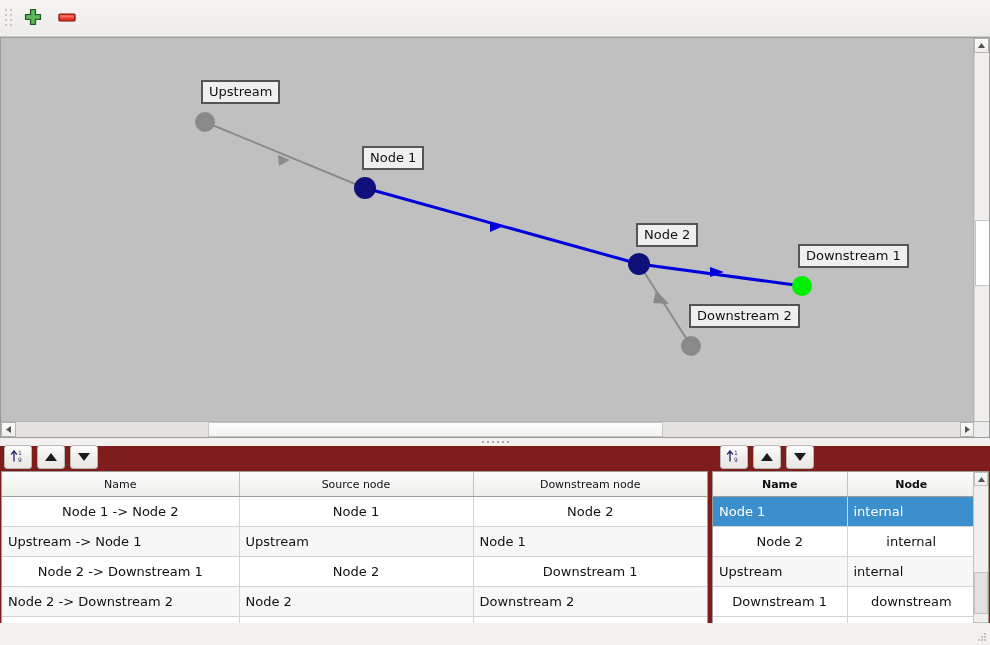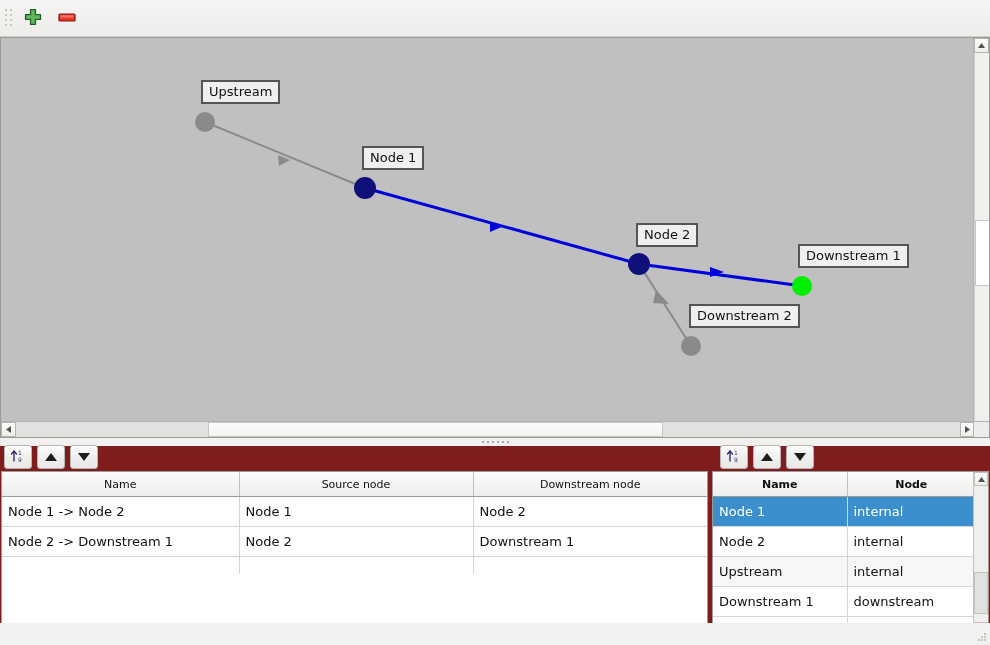--- a/index.html
+++ b/index.html
@@ -229,21 +229,21 @@
   .tbl.bold-head th { font-weight: bold; }
   .tbl td {
     border-right: 1px solid #d6d4d0;
     border-bottom: 1px solid #d6d4d0;
     height: 29px;
     padding: 0 6px;
     text-align: left;
     white-space: nowrap;
     overflow: hidden;
   }
-  .tbl tbody tr.odd  td { background: #ffffff; }
+  .tbl tbody tr.odd  td { background: #ffffff; text-align: center; }
   .tbl tbody tr.even td { background: #f7f7f7; }
   .tbl tbody tr.sel td {
     background: #3b8fcc;
     color: #ffffff;
   }
   .tbl tbody tr.filler td {
     height: 17px;
     border-bottom: none;
     background: #ffffff;
   }
@@ -436,24 +436,34 @@
             <th>Source node</th>
             <th style="border-right:none">Downstream node</th>
           </tr>
         </thead>
         <tbody>
           <tr class="odd">
             <td>Node 1 -&gt; Node 2</td>
             <td>Node 1</td>
             <td style="border-right:none">Node 2</td>
           </tr>
+          <tr class="even">
+            <td>Upstream -&gt; Node 1</td>
+            <td>Upstream</td>
+            <td style="border-right:none">Node 1</td>
+          </tr>
           <tr class="odd">
             <td>Node 2 -&gt; Downstream 1</td>
             <td>Node 2</td>
             <td style="border-right:none">Downstream 1</td>
+          </tr>
+          <tr class="even">
+            <td>Node 2 -&gt; Downstream 2</td>
+            <td>Node 2</td>
+            <td style="border-right:none">Downstream 2</td>
           </tr>
           <tr class="filler">
             <td></td>
             <td></td>
             <td style="border-right:none"></td>
           </tr>
         </tbody>
       </table>
     </div>
   </div>

